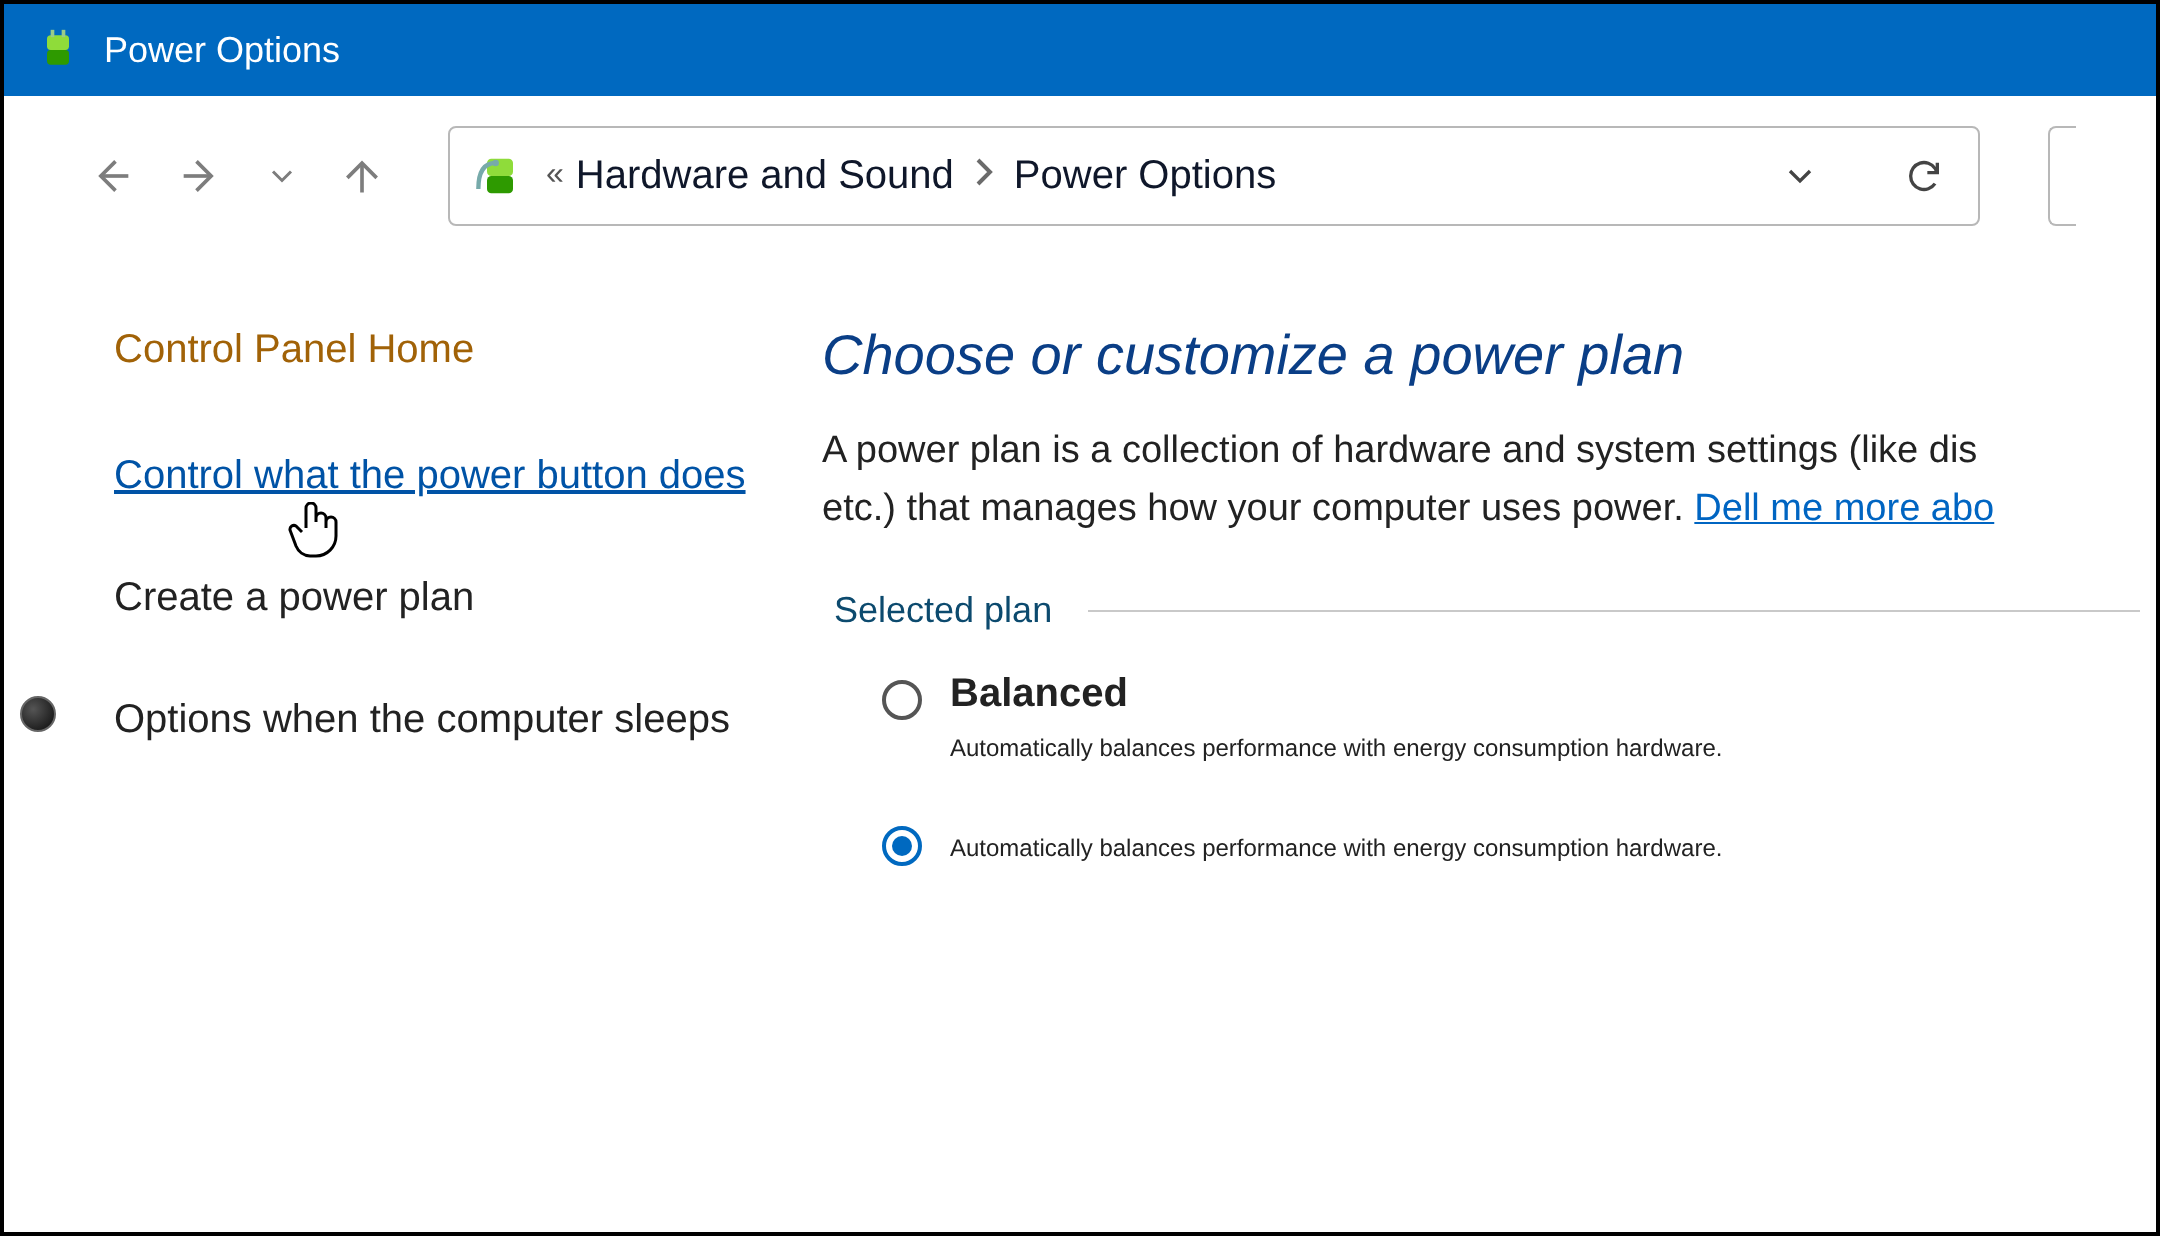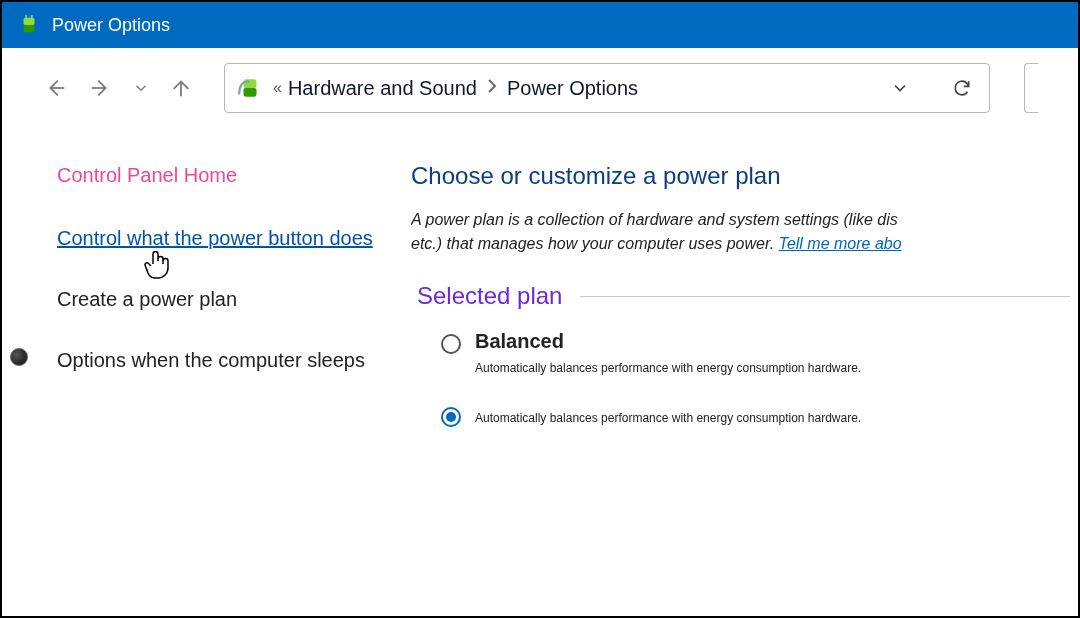--- a/index.html
+++ b/index.html
@@ -30,44 +30,44 @@
     .searchbox {
       width: 14px; height: 50px; border-top: 1.5px solid #b8b8b8; border-bottom: 1.5px solid #b8b8b8;
       border-left: 1.5px solid #b8b8b8; border-radius: 4px 0 0 4px; margin-left: 18px;
     }
 
     
     .content { display: flex; padding: 30px 8px 0 30px; }
     .sidebar { width: 355px; }
     .main { flex: 1; padding-left: 24px; }
 
-    .cp-home { font-size: 20px; color: #ec4899; margin: 6px 0 36px 25px; }
+    .cp-home { font-size: 20px; color: #a16207; margin: 6px 0 36px 25px; }
 
     .side-link {
       font-size: 20px; line-height: 1.55; margin: 0 10px 30px 25px;
       color: #0065c2; cursor: pointer;
     }
     .side-link.hovered { text-decoration: underline; color: #0053a6; }
     .side-link.plain { color: #222; cursor: default; }
     .side-item { position: relative; }
     .side-bullet {
       position: absolute; left: -22px; top: 3px; width: 18px; height: 18px;
       border-radius: 50%; background: radial-gradient(circle at 35% 35%, #555, #0a0a0a);
       border: 1px solid #666;
     }
     .cursor {
       position: absolute; left: 112px; top: 28px;
     }
 
-    .main-title { color: #0a3e86; font-size: 24px; margin: 4px 0 18px 0; }
-    .main-desc { font-size: 16px; color: #222; line-height: 1.5; white-space: nowrap; overflow: hidden; font-style: italic;}
+    .main-title { color: #0a3e86; font-size: 28px; margin: 4px 0 18px 0; font-style: italic; }
+    .main-desc { font-size: 19px; color: #222; line-height: 1.5; white-space: nowrap; overflow: hidden;}
     .main-link { color: #0065c2; text-decoration: underline; }
 
     .section-rule { display: flex; align-items: center; margin: 26px 0 20px 6px; }
-    .section-label { font-size: 24px; color: #6d28d9; margin-right: 18px; }
+    .section-label { font-size: 18px; color: #0c4a6e; margin-right: 18px; }
     .section-line { flex: 1; border-top: 1.5px solid #c9c9c9; }
 
     .plan {
       display: flex; align-items: flex-start; margin: 0 0 26px 30px;
     }
     .radio {
       width: 20px; height: 20px; border: 2px solid #555; border-radius: 50%;
       flex-shrink: 0; margin-top: 4px; margin-right: 14px; position: relative;
       background: #fff;
     }
@@ -174,21 +174,21 @@
     <div class="side-item">
       <span class="side-bullet"></span>
       <div class="side-link plain">Options when the computer sleeps</div>
     </div>
   </div>
 
   <div class="main">
     <div class="main-title">Choose or customize a power plan</div>
     <div class="main-desc">
       <span>A power plan is a collection of hardware and system settings (like dis</span><br>
-      <span>etc.) that manages how your computer uses power. </span><a class="main-link">Tell me more abo</a>
+      <span>etc.) that manages how your computer uses power. </span><a class="main-link">Dell me more abo</a>
     </div>
 
     <div class="section-rule">
       <span class="section-label">Selected plan</span>
       <span class="section-line"></span>
     </div>
 
     <div class="plan">
       <span class="radio"></span>
       <div class="plan-body">

